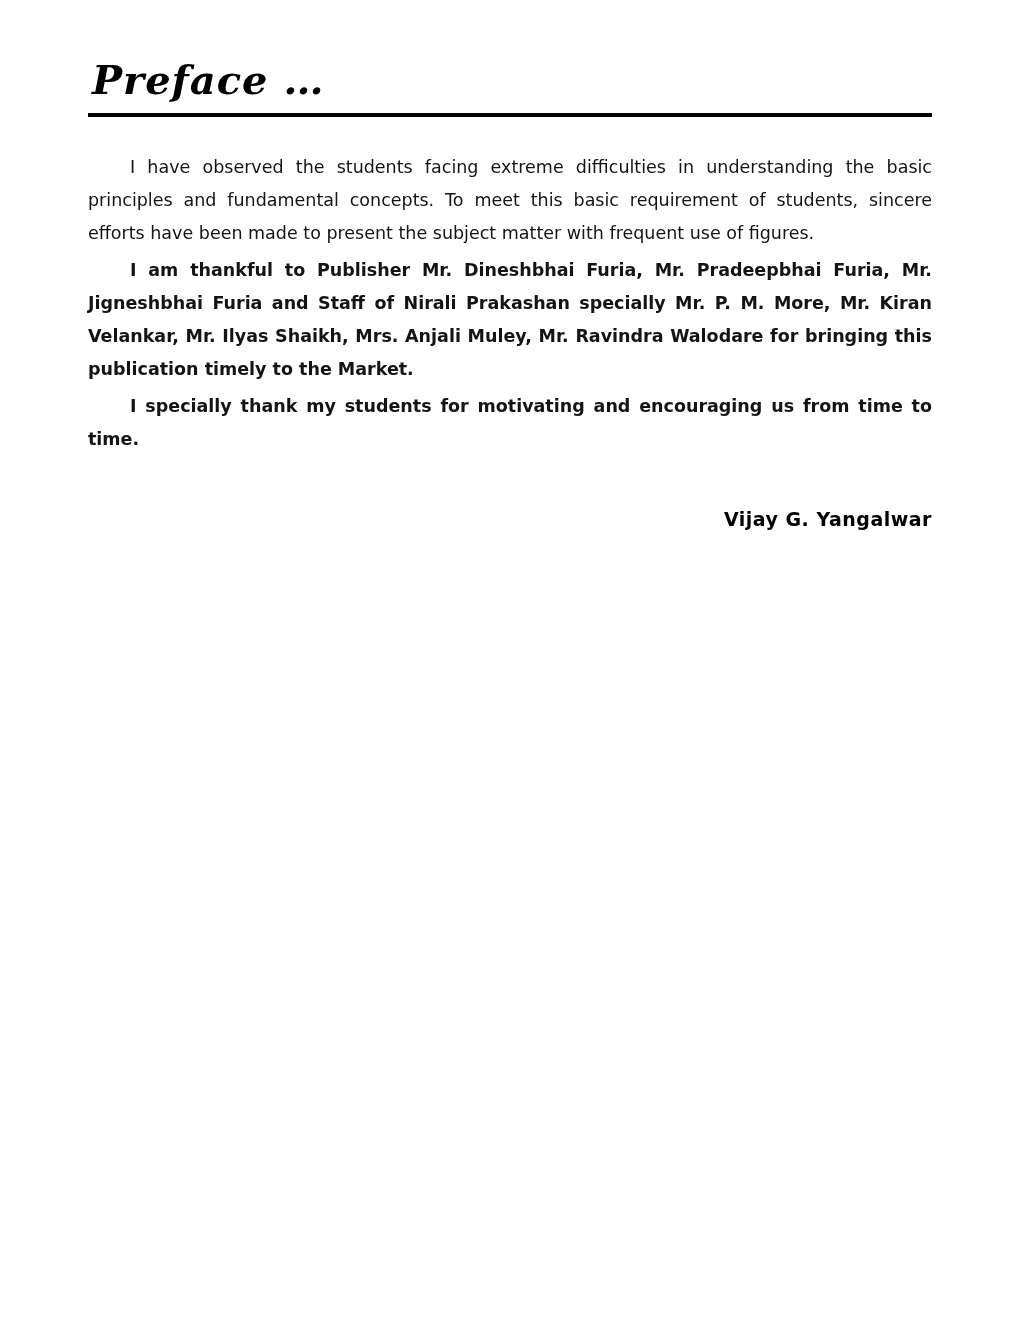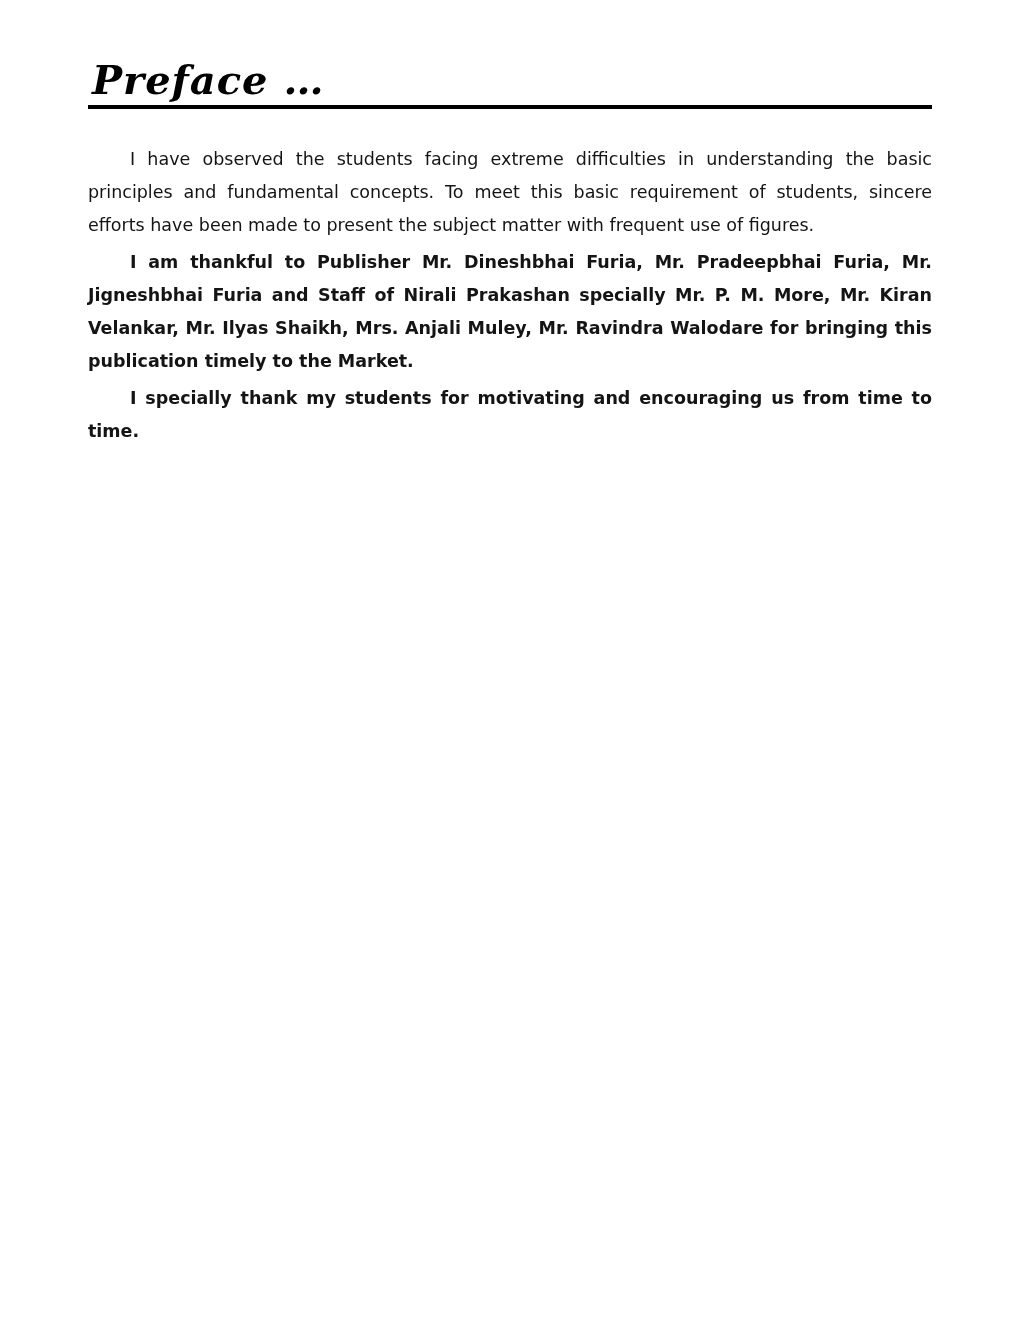--- a/index.html
+++ b/index.html
@@ -11,21 +11,21 @@
     position: relative;
     overflow: hidden;
     font-family: "DejaVu Sans", sans-serif;
     color: #141414;
   }
   .content {
     padding: 56px 88px 0 88px;
   }
   .header {
     border-bottom: 4px solid #000000;
-    padding-bottom: 2px;
+    padding-bottom: 10px;
   }
   .title {
     font-family: "DejaVu Serif", serif;
     font-style: italic;
     font-weight: bold;
     font-size: 40px;
     letter-spacing: 1px;
     color: #000000;
     display: inline-block;
     padding-left: 4px;
@@ -63,15 +63,16 @@
     <div class="header">
       <h1 class="title">Preface …</h1>
     </div>
 
     <div class="body">
         <p><span>I have observed the students facing extreme difficulties in understanding the basic principles and fundamental concepts. To meet this basic requirement of students, sincere efforts have been made to present the subject matter with frequent use of figures.</span></p>
         <p><span>I am thankful to Publisher Mr. Dineshbhai Furia, Mr. Pradeepbhai Furia, Mr. Jigneshbhai Furia and Staff of Nirali Prakashan specially Mr. P. M. More, Mr. Kiran Velankar, Mr. Ilyas Shaikh, Mrs. Anjali Muley, Mr. Ravindra Walodare for bringing this publication timely to the Market.</span></p>
         <p><span>I specially thank my students for motivating and encouraging us from time to time.</span></p>
       </div>
 
+    <div class="signature">Vijay G. Yangalwar</div>
 
   </div>
 </div>
 
 </body></html>

